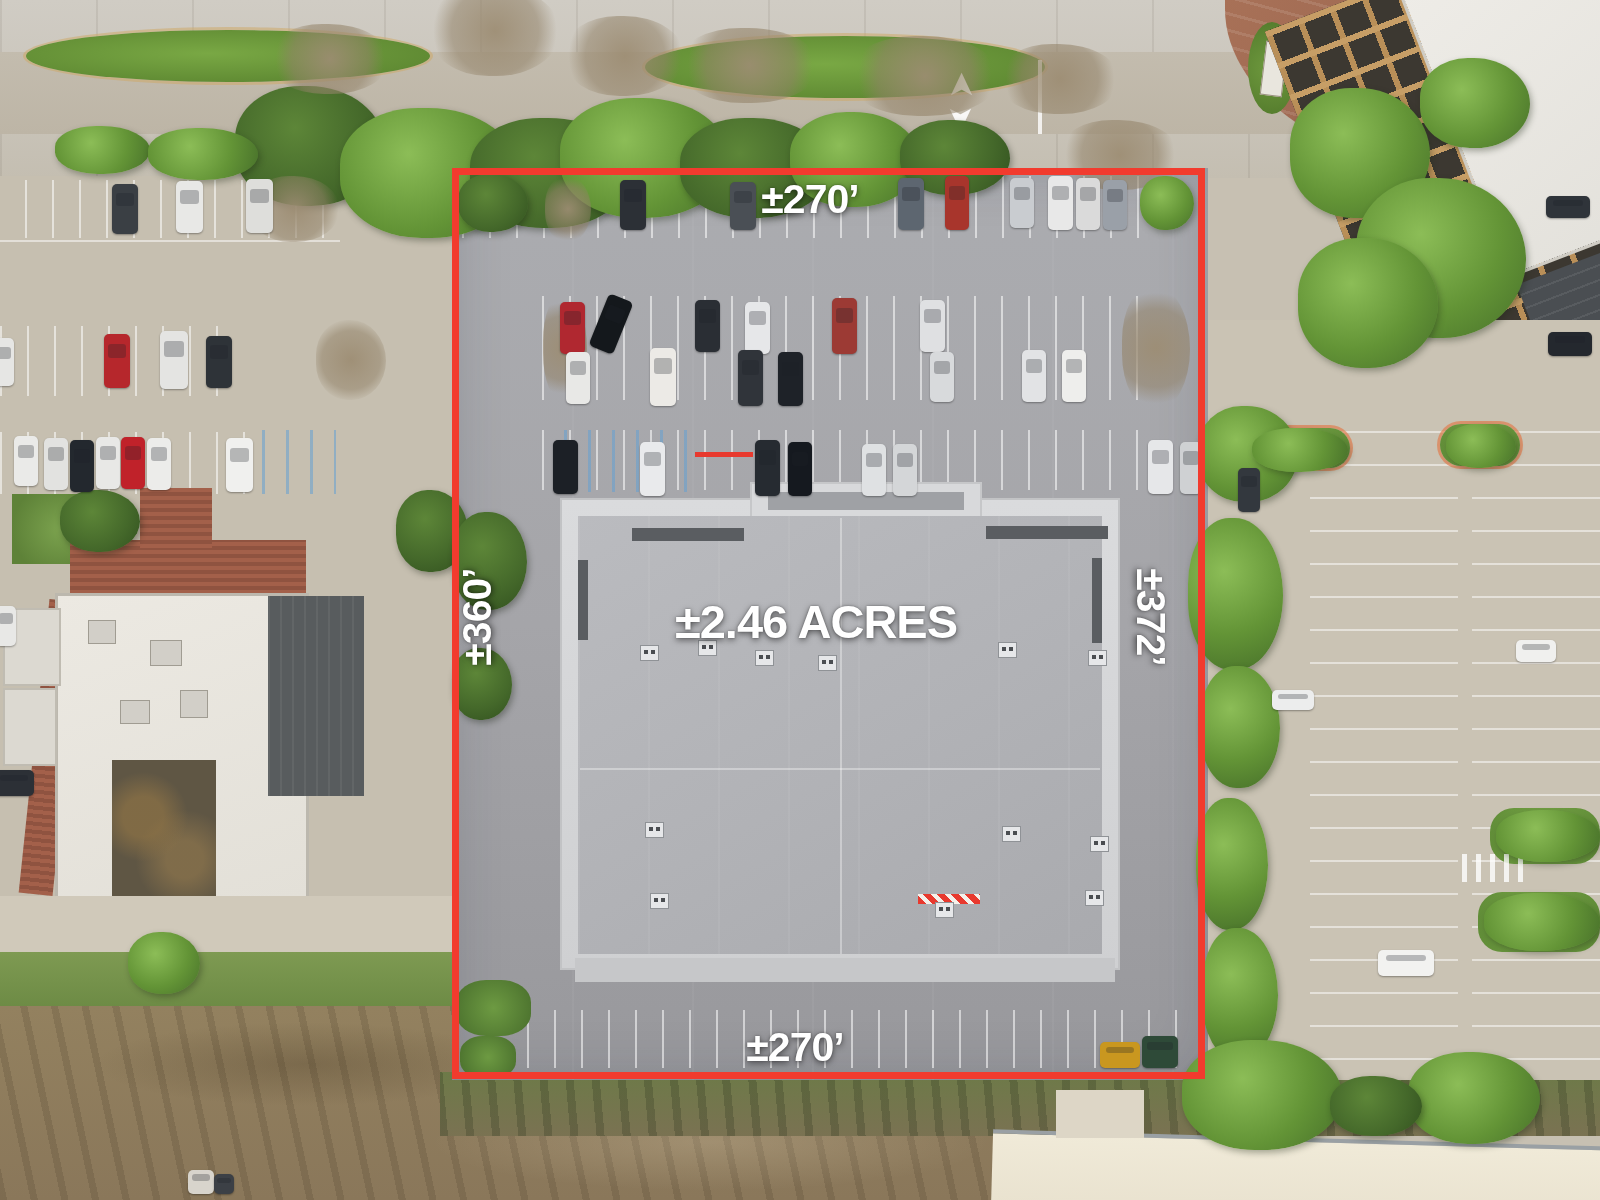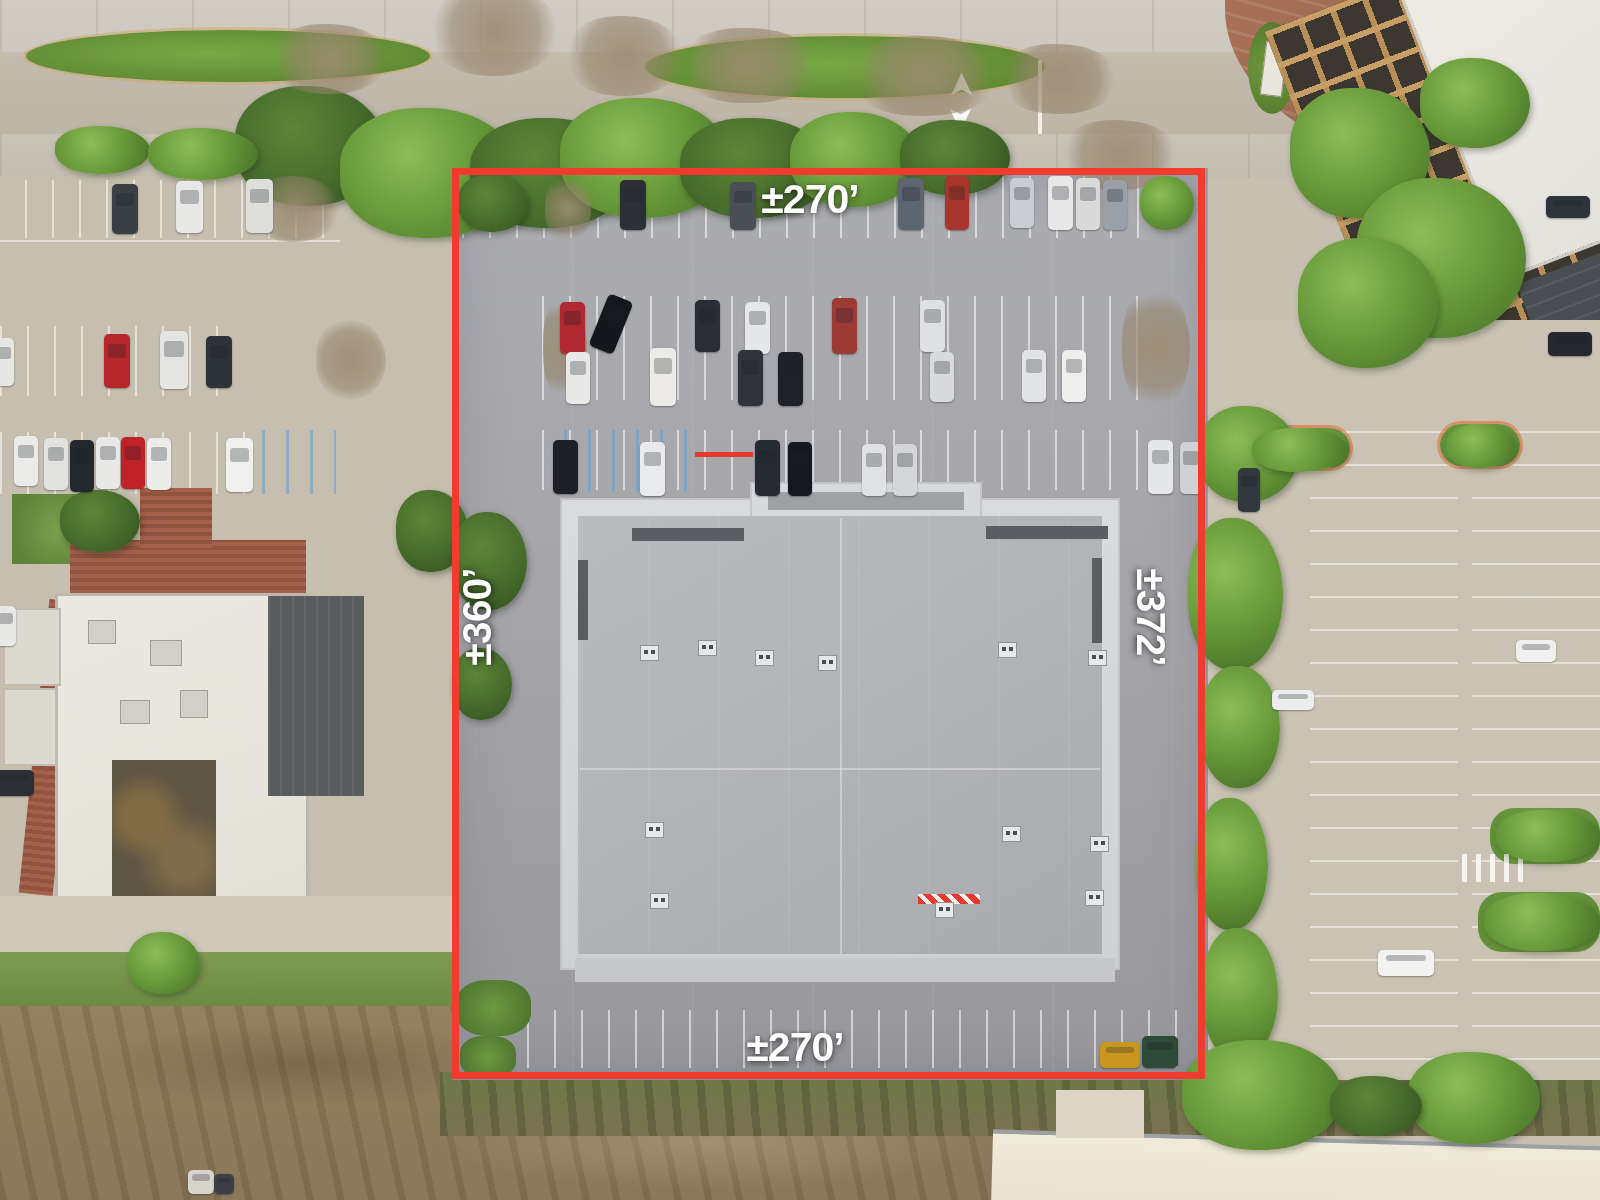--- a/index.html
+++ b/index.html
@@ -336,14 +336,15 @@
       <div class="car" style="left: 1100px; top: 1042px; width: 40px; height: 26px; background: rgb(201, 151, 31); transform: none;"></div>
       <div class="car" style="left: 1142px; top: 1036px; width: 36px; height: 32px; background: rgb(46, 74, 56); transform: none;"></div>
     </div>
 
   <div class="abs boundary"></div>
 
   <div class="abs lbl lbl-dim lbl-top">±270’</div>
   <div class="abs lbl lbl-dim lbl-bottom">±270’</div>
   <div class="abs lbl lbl-dim lbl-left">±360’</div>
   <div class="abs lbl lbl-dim lbl-right">±372’</div>
+  <div class="abs lbl lbl-area">±2.46 ACRES</div>
 
 </div>
 
 </body></html>

